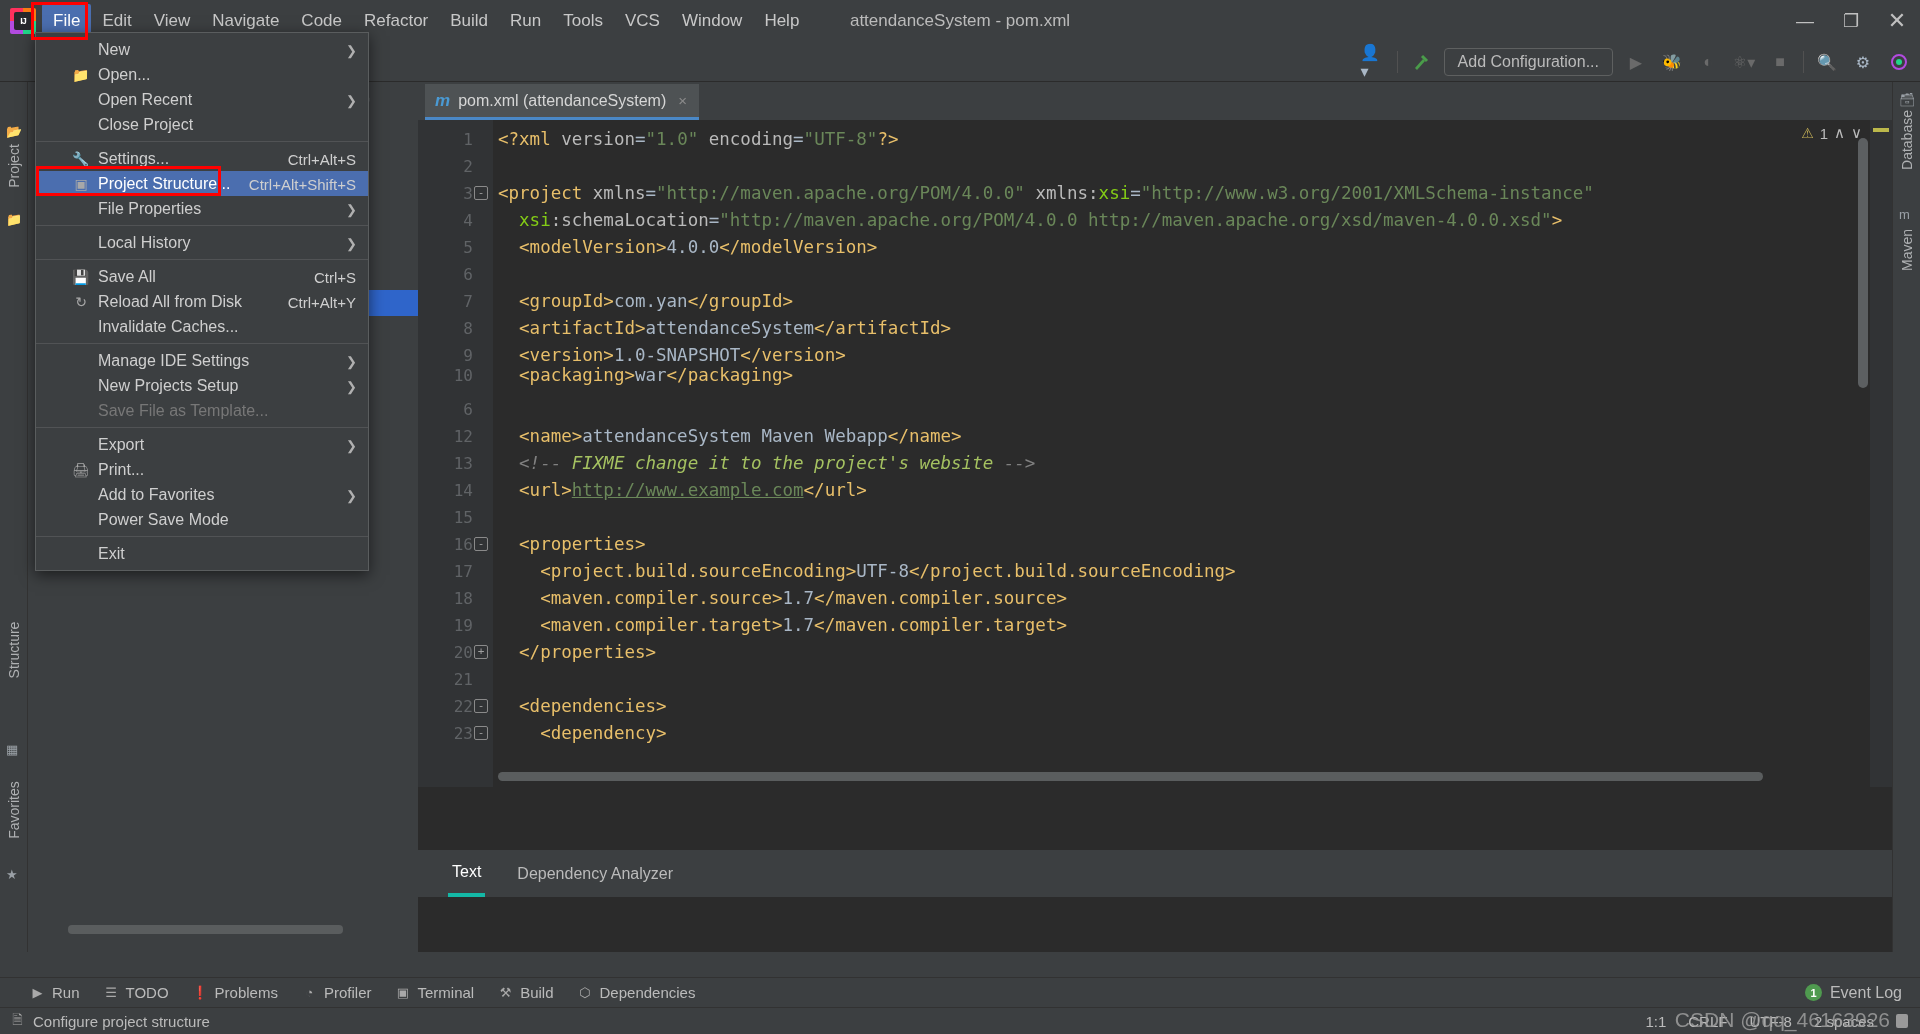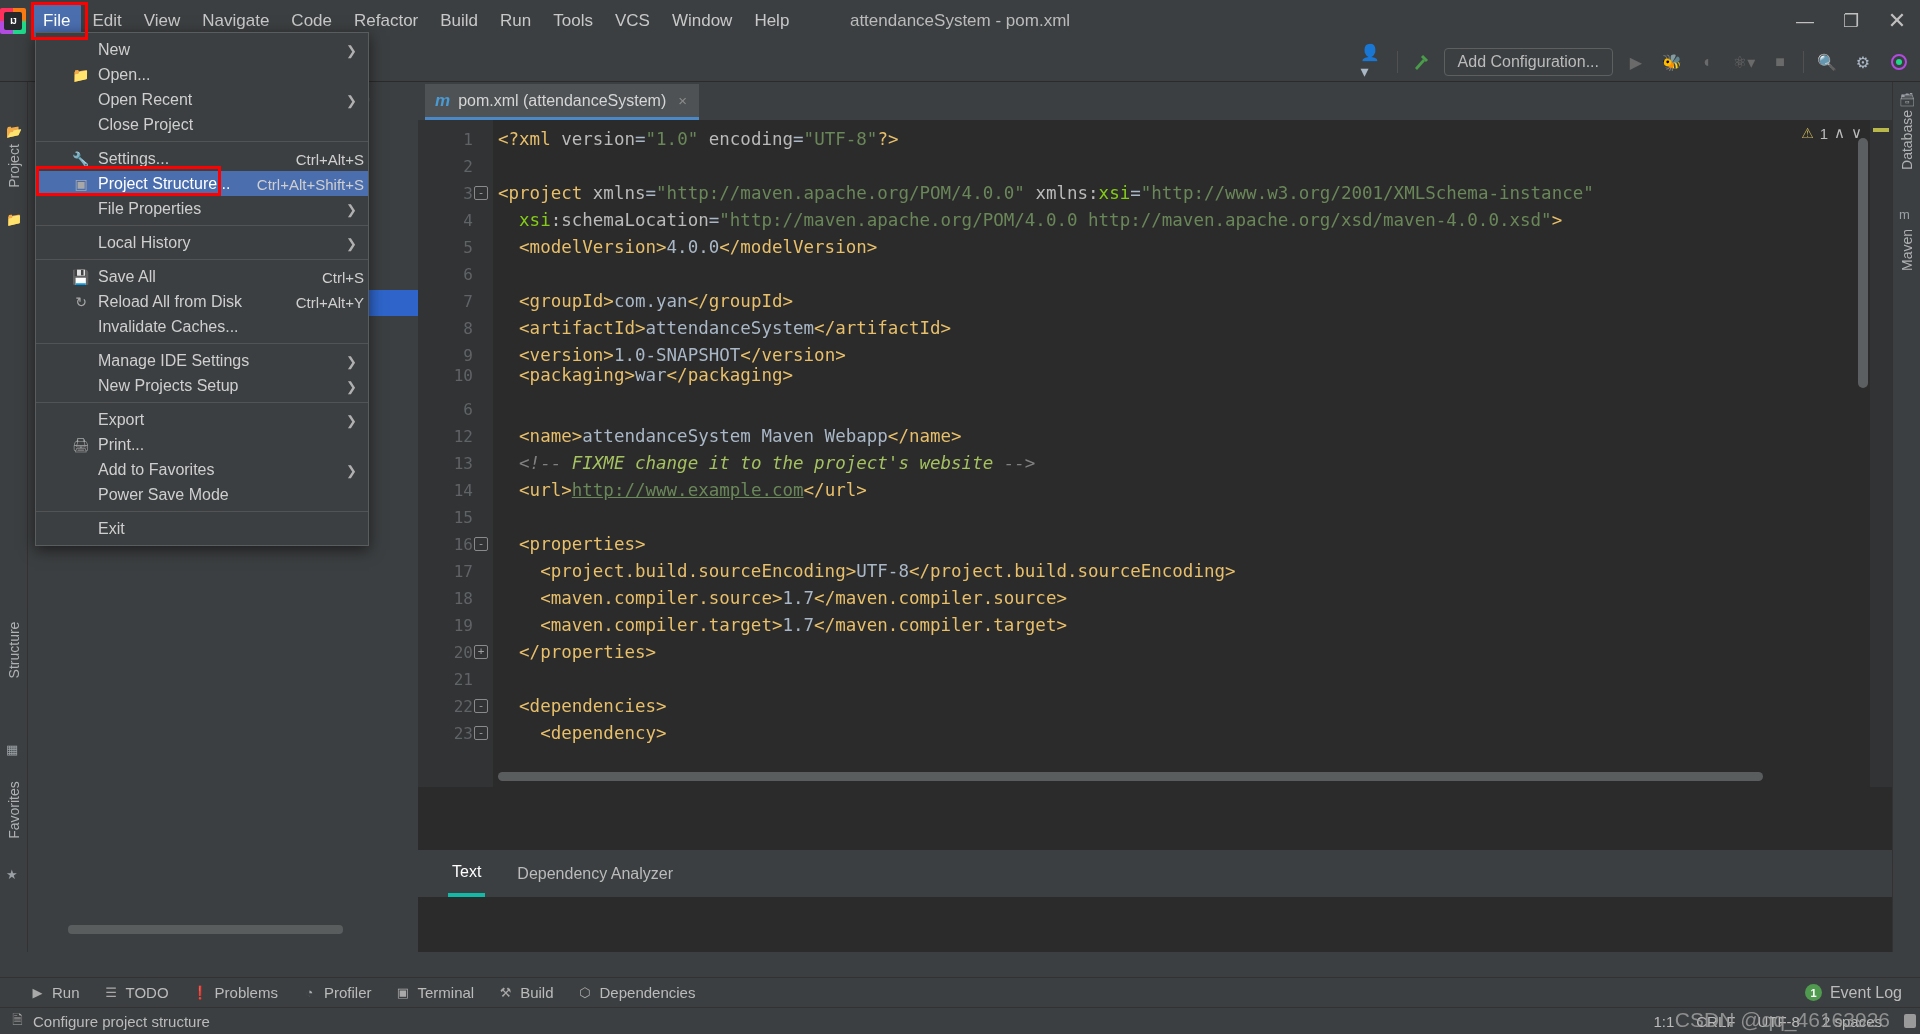--- a/index.html
+++ b/index.html
@@ -11,21 +11,21 @@
     -webkit-font-smoothing:antialiased;
   }
   #root{ position:relative; width:1920px; height:1034px; }
 
   
   .titlebar{
     position:absolute; left:0; top:0; width:1920px; height:42px;
     background:#3c3f41; display:flex; align-items:center;
   }
   .ij-logo{
-    width:26px; height:26px; margin-right:6px;
+    width:26px; height:26px; margin-left:10px; margin-right:6px;
     position:relative; flex:none;
   }
   .ij-logo .q1{position:absolute;left:0;top:0;width:13px;height:13px;background:#fe315d;border-radius:2px 0 0 0;}
   .ij-logo .q2{position:absolute;right:0;top:0;width:13px;height:13px;background:#f97a12;border-radius:0 2px 0 0;}
   .ij-logo .q3{position:absolute;left:0;bottom:0;width:13px;height:13px;background:#b24be0;border-radius:0 0 0 2px;}
   .ij-logo .q4{position:absolute;right:0;bottom:0;width:13px;height:13px;background:#21d789;border-radius:0 0 2px 0;}
   .ij-logo .core{position:absolute;left:4px;top:4px;width:18px;height:18px;background:#27282c;border-radius:2px;
     color:#fff;font-size:9px;font-weight:bold;text-align:center;line-height:18px;letter-spacing:-1px;}
 
   .menubar{ display:flex; align-items:center; height:42px; }
@@ -106,21 +106,21 @@
     white-space:nowrap;
   }
   .dd-item.sel{ background:#4b6eaf; color:#ffffff; }
   .dd-item.disabled{ color:#777777; }
   .dd-ico{
     position:absolute; left:36px; top:50%; transform:translateY(-50%);
     width:18px; height:18px; display:flex; align-items:center; justify-content:center;
     font-size:14px; color:#a8a8a8;
   }
   .dd-short{
-    position:absolute; right:4px; top:50%; transform:translateY(-50%);
+    position:absolute; right:12px; top:50%; transform:translateY(-50%);
     font-size:15px; color:#cfcfcf;
   }
   .dd-arrow{
     position:absolute; right:11px; top:50%; transform:translateY(-50%);
     font-size:13px; color:#b0b0b0;
   }
   .dd-sep{ height:1px; background:#515355; margin:4px 0; }
 
   
   .editor-wrap{
@@ -210,21 +210,21 @@
     font-size:11px;display:flex;align-items:center;justify-content:center;font-weight:bold;
   }
 
   
   .statusbar{
     position:absolute; left:0; bottom:0; width:1920px; height:27px;
     background:#3c3f41; border-top:1px solid #323232;
     display:flex; align-items:center; padding-left:10px; gap:8px;
   }
   .sb-left{ display:flex; align-items:center; gap:8px; font-size:15px; color:#bbbbbb;}
-  .sb-right{ position:absolute; right:4px; display:flex; align-items:center; gap:22px; font-size:15px; color:#bbbbbb;}
+  .sb-right{ position:absolute; right:12px; display:flex; align-items:center; gap:22px; font-size:15px; color:#bbbbbb;}
   .watermark{
     position:absolute; right:30px; bottom:2px; font-size:21px; color:#9d9d9d;
     opacity:.85; white-space:nowrap; z-index:95; pointer-events:none;
     font-family:"Liberation Sans",sans-serif;
   }
   .lock-ico{width:12px;height:14px;background:#9a9a9a;border-radius:2px;display:inline-block;}
 </style>
 </head>
 <body>
 
@@ -370,20 +370,23 @@
         <span>Invalidate Caches...</span>
       </div>
       <div class="dd-sep"></div>
       <div class="dd-item">
         <span>Manage IDE Settings</span>
         <span class="dd-arrow">❯</span>
       </div>
       <div class="dd-item">
         <span>New Projects Setup</span>
         <span class="dd-arrow">❯</span>
+      </div>
+      <div class="dd-item disabled">
+        <span>Save File as Template...</span>
       </div>
       <div class="dd-sep"></div>
       <div class="dd-item">
         <span>Export</span>
         <span class="dd-arrow">❯</span>
       </div>
       <div class="dd-item">
         <span class="dd-ico">🖨</span>
         <span>Print...</span>
       </div>

